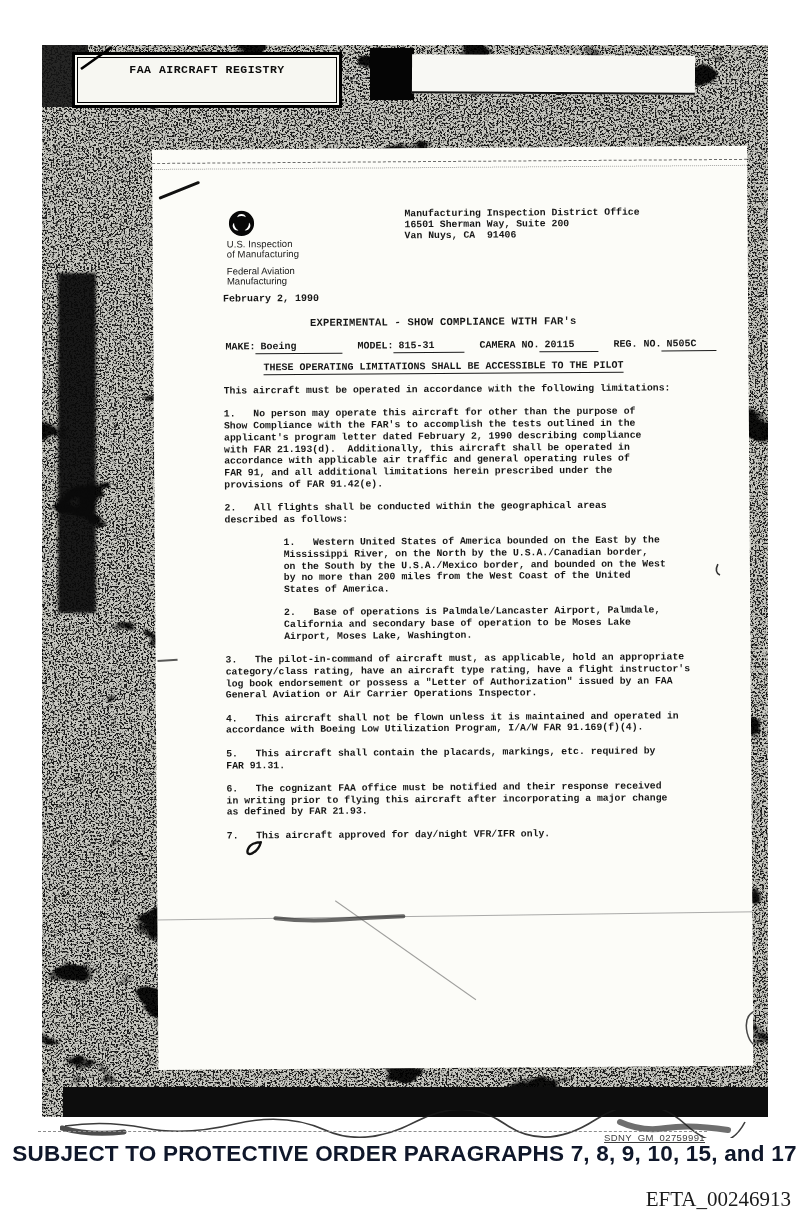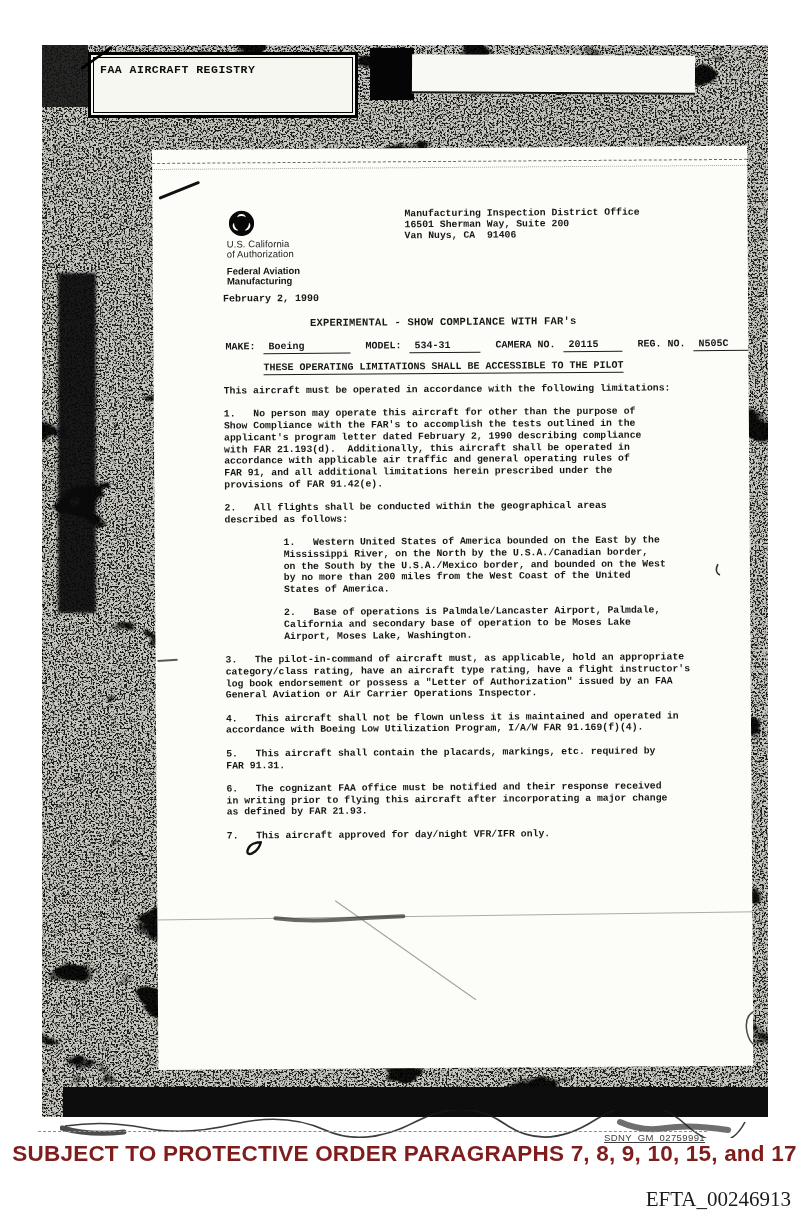--- a/index.html
+++ b/index.html
@@ -7,22 +7,22 @@
           font-family:"Liberation Sans",sans-serif;}
 
   
   .frame{position:absolute;left:42px;top:45px;width:726px;height:1072px;background:#c9c9c2;overflow:hidden;}
   .frame .noise{position:absolute;left:0;top:0;}
   .left-strip{position:absolute;left:16px;top:228px;width:38px;height:340px;background:#0a0a0a;opacity:.92;filter:blur(1.5px);}
   .tl-dark{position:absolute;left:0;top:0;width:46px;height:62px;background:#141414;opacity:.9;}
   .bottom-bar{position:absolute;left:21px;top:1042px;width:705px;height:30px;background:#0d0d0d;}
 
   
-  .registry-box{position:absolute;left:46px;top:7px;width:270px;height:66px;background:#f7f7f2;
-                border:3px solid #000;box-sizing:border-box;}
+  .registry-box{position:absolute;left:30px;top:7px;width:270px;height:56px;background:#f7f7f2;
+                border:3px solid #000;box-sizing:border-box;text-align:center;}
   .registry-inner{position:absolute;left:2px;top:2px;right:2px;bottom:2px;border:1px solid #000;
                   padding:3px 6px;box-sizing:border-box;
                   font-family:"Liberation Mono","DejaVu Sans Mono",monospace;font-weight:700;
                   font-size:11.5px;line-height:17px;color:#0c0c0c;letter-spacing:.5px;white-space:nowrap;}
   .hand{font-family:"DejaVu Sans",sans-serif;font-style:italic;font-weight:400;font-size:12.5px;letter-spacing:1px;}
   .corner-slash{position:absolute;left:36px;top:0;}
   .black-block{position:absolute;left:328px;top:3px;width:44px;height:52px;background:#050505;}
   .white-box2{position:absolute;left:370px;top:10px;width:283px;height:37px;background:#f8f8f4;
               transform:rotate(.3deg);border-bottom:2px solid #111;}
 
@@ -30,26 +30,26 @@
   .page{position:absolute;left:110px;top:105px;width:595px;height:920px;background:#fcfcf8;
         transform:rotate(-.4deg);transform-origin:top left;overflow:hidden;}
   .page .pnoise{position:absolute;left:0;top:0;}
   .edge-dash1{position:absolute;left:0;top:13px;width:100%;border-top:1.5px dashed rgba(30,30,30,.65);}
   .edge-dash2{position:absolute;left:0;top:19px;width:100%;border-top:1px dotted rgba(60,60,60,.45);}
 
   .mono{font-family:"Liberation Mono","DejaVu Sans Mono",monospace;font-weight:700;color:#161616;}
 
   .logo{position:absolute;left:76px;top:61px;width:26px;height:26px;}
   .dept{position:absolute;left:74px;top:90px;font-size:9.5px;line-height:10px;color:#181818;letter-spacing:.1px;}
-  .agency{position:absolute;left:74px;top:117px;font-size:9.5px;line-height:10px;font-weight:700;color:#131313;}
+  .agency{position:absolute;left:74px;top:117px;font-size:9.5px;line-height:10px;font-weight:400;color:#131313;}
   .address{position:absolute;left:252px;top:60px;font-size:9.8px;line-height:11.2px;white-space:pre;}
   .date{position:absolute;left:70px;top:144px;font-size:10px;}
   .title{position:absolute;left:70px;top:168px;width:440px;text-align:center;font-size:10.5px;letter-spacing:.2px;}
   .make-line{position:absolute;left:72px;top:192px;font-size:10px;white-space:nowrap;}
-  .ml-value{display:inline-block;border-bottom:1.2px solid #1c1c1c;padding:0 4px 1px 5px;margin-left:8px;}
+  .ml-value{display:inline-block;border-bottom:1.2px solid #1c1c1c;padding:0 4px 1px 5px;}
   .ml-gap{display:inline-block;width:9px;}
   .access-heading{position:absolute;left:70px;top:213px;width:440px;text-align:center;font-size:10px;}
   .access-heading span{display:inline-block;border-bottom:1.3px solid #1c1c1c;padding-bottom:1px;}
   .bodytext{position:absolute;left:70px;top:236px;margin:0;font-family:"Liberation Mono","DejaVu Sans Mono",monospace;
             font-weight:700;font-size:9.8px;line-height:11.7px;color:#161616;white-space:pre;}
   .marks{position:absolute;left:0;top:0;}
 
   
   .scratches{position:absolute;left:60px;top:1110px;}
   .separator{position:absolute;left:38px;top:1131px;width:669px;border-top:1.5px dashed #8d8d8d;}
@@ -116,37 +116,37 @@
         <circle cx="13" cy="13" r="12.6" fill="#070707"></circle>
         <g fill="#ffffff">
           <path d="M13 3.6 a4.6 4.6 0 0 1 4.4 3.3 a8.6 8.6 0 0 0 -8.8 0 A4.6 4.6 0 0 1 13 3.6 z"></path>
           <path d="M13 3.6 a4.6 4.6 0 0 1 4.4 3.3 a8.6 8.6 0 0 0 -8.8 0 A4.6 4.6 0 0 1 13 3.6 z" transform="rotate(120 13 13)"></path>
           <path d="M13 3.6 a4.6 4.6 0 0 1 4.4 3.3 a8.6 8.6 0 0 0 -8.8 0 A4.6 4.6 0 0 1 13 3.6 z" transform="rotate(240 13 13)"></path>
         </g>
         <circle cx="13" cy="13" r="3.4" fill="#070707"></circle>
       </svg>
 
       <div class="dept">
-        <div>U.S. California</div>
-        <div>of Authorization</div>
+        <div>U.S. Inspection</div>
+        <div>of Manufacturing</div>
       </div>
       <div class="agency">
         <div>Federal Aviation</div>
         <div>Manufacturing</div>
       </div>
       <div class="address mono">Manufacturing Inspection District Office
 16501 Sherman Way, Suite 200
 Van Nuys, CA  91406</div>
 
       <div class="date mono">February 2, 1990</div>
       <div class="title mono">EXPERIMENTAL - SHOW COMPLIANCE WITH FAR's</div>
 
       <div class="make-line mono">
         <span>MAKE:</span><span class="ml-value" style="min-width:78px">Boeing</span><span class="ml-gap"></span>
-        <span>MODEL:</span><span class="ml-value" style="min-width:62px">534-31</span><span class="ml-gap"></span>
+        <span>MODEL:</span><span class="ml-value" style="min-width:62px">815-31</span><span class="ml-gap"></span>
         <span>CAMERA NO.</span><span class="ml-value" style="min-width:50px">20115</span><span class="ml-gap"></span>
         <span>REG. NO.</span><span class="ml-value" style="min-width:46px">N505C</span>
       </div>
 
       <div class="access-heading mono">
         <span>THESE OPERATING LIMITATIONS SHALL BE ACCESSIBLE TO THE PILOT</span>
       </div>
 
       <pre class="bodytext">This aircraft must be operated in accordance with the following limitations:
 
@@ -203,15 +203,15 @@
 
   <svg class="scratches" width="700" height="28">
     <path d="M5 16 q40 -6 80 2 t90 -4 t90 6 t90 -8 t90 2 t90 -4 t90 4 t60 -2" stroke="#1a1a1a" fill="none" stroke-width="1.6" opacity=".85"></path>
     <path d="M2 18 q28 8 62 4" stroke="#111" fill="none" stroke-width="5" opacity=".75" stroke-linecap="round"></path>
     <path d="M560 12 q22 10 46 6 t62 2" stroke="#222" fill="none" stroke-width="6" opacity=".65" stroke-linecap="round"></path>
     <path d="M790 10 q-30 6 -60 2" stroke="#333" fill="none" stroke-width="2" opacity=".6"></path>
   </svg>
 
   <div class="separator"></div>
   <div class="sdny">SDNY_GM_02759991</div>
-  <div class="red-line" style="color: #7f1d1d; text-align: center;">SUBJECT TO PROTECTIVE ORDER PARAGRAPHS 7, 8, 9, 10, 15, and 17</div>
+  <div class="red-line" style="color: #0f172a; text-align: center;">SUBJECT TO PROTECTIVE ORDER PARAGRAPHS 7, 8, 9, 10, 15, and 17</div>
   <div class="efta">EFTA_00246913</div>
 </div>
 
 </body></html>

